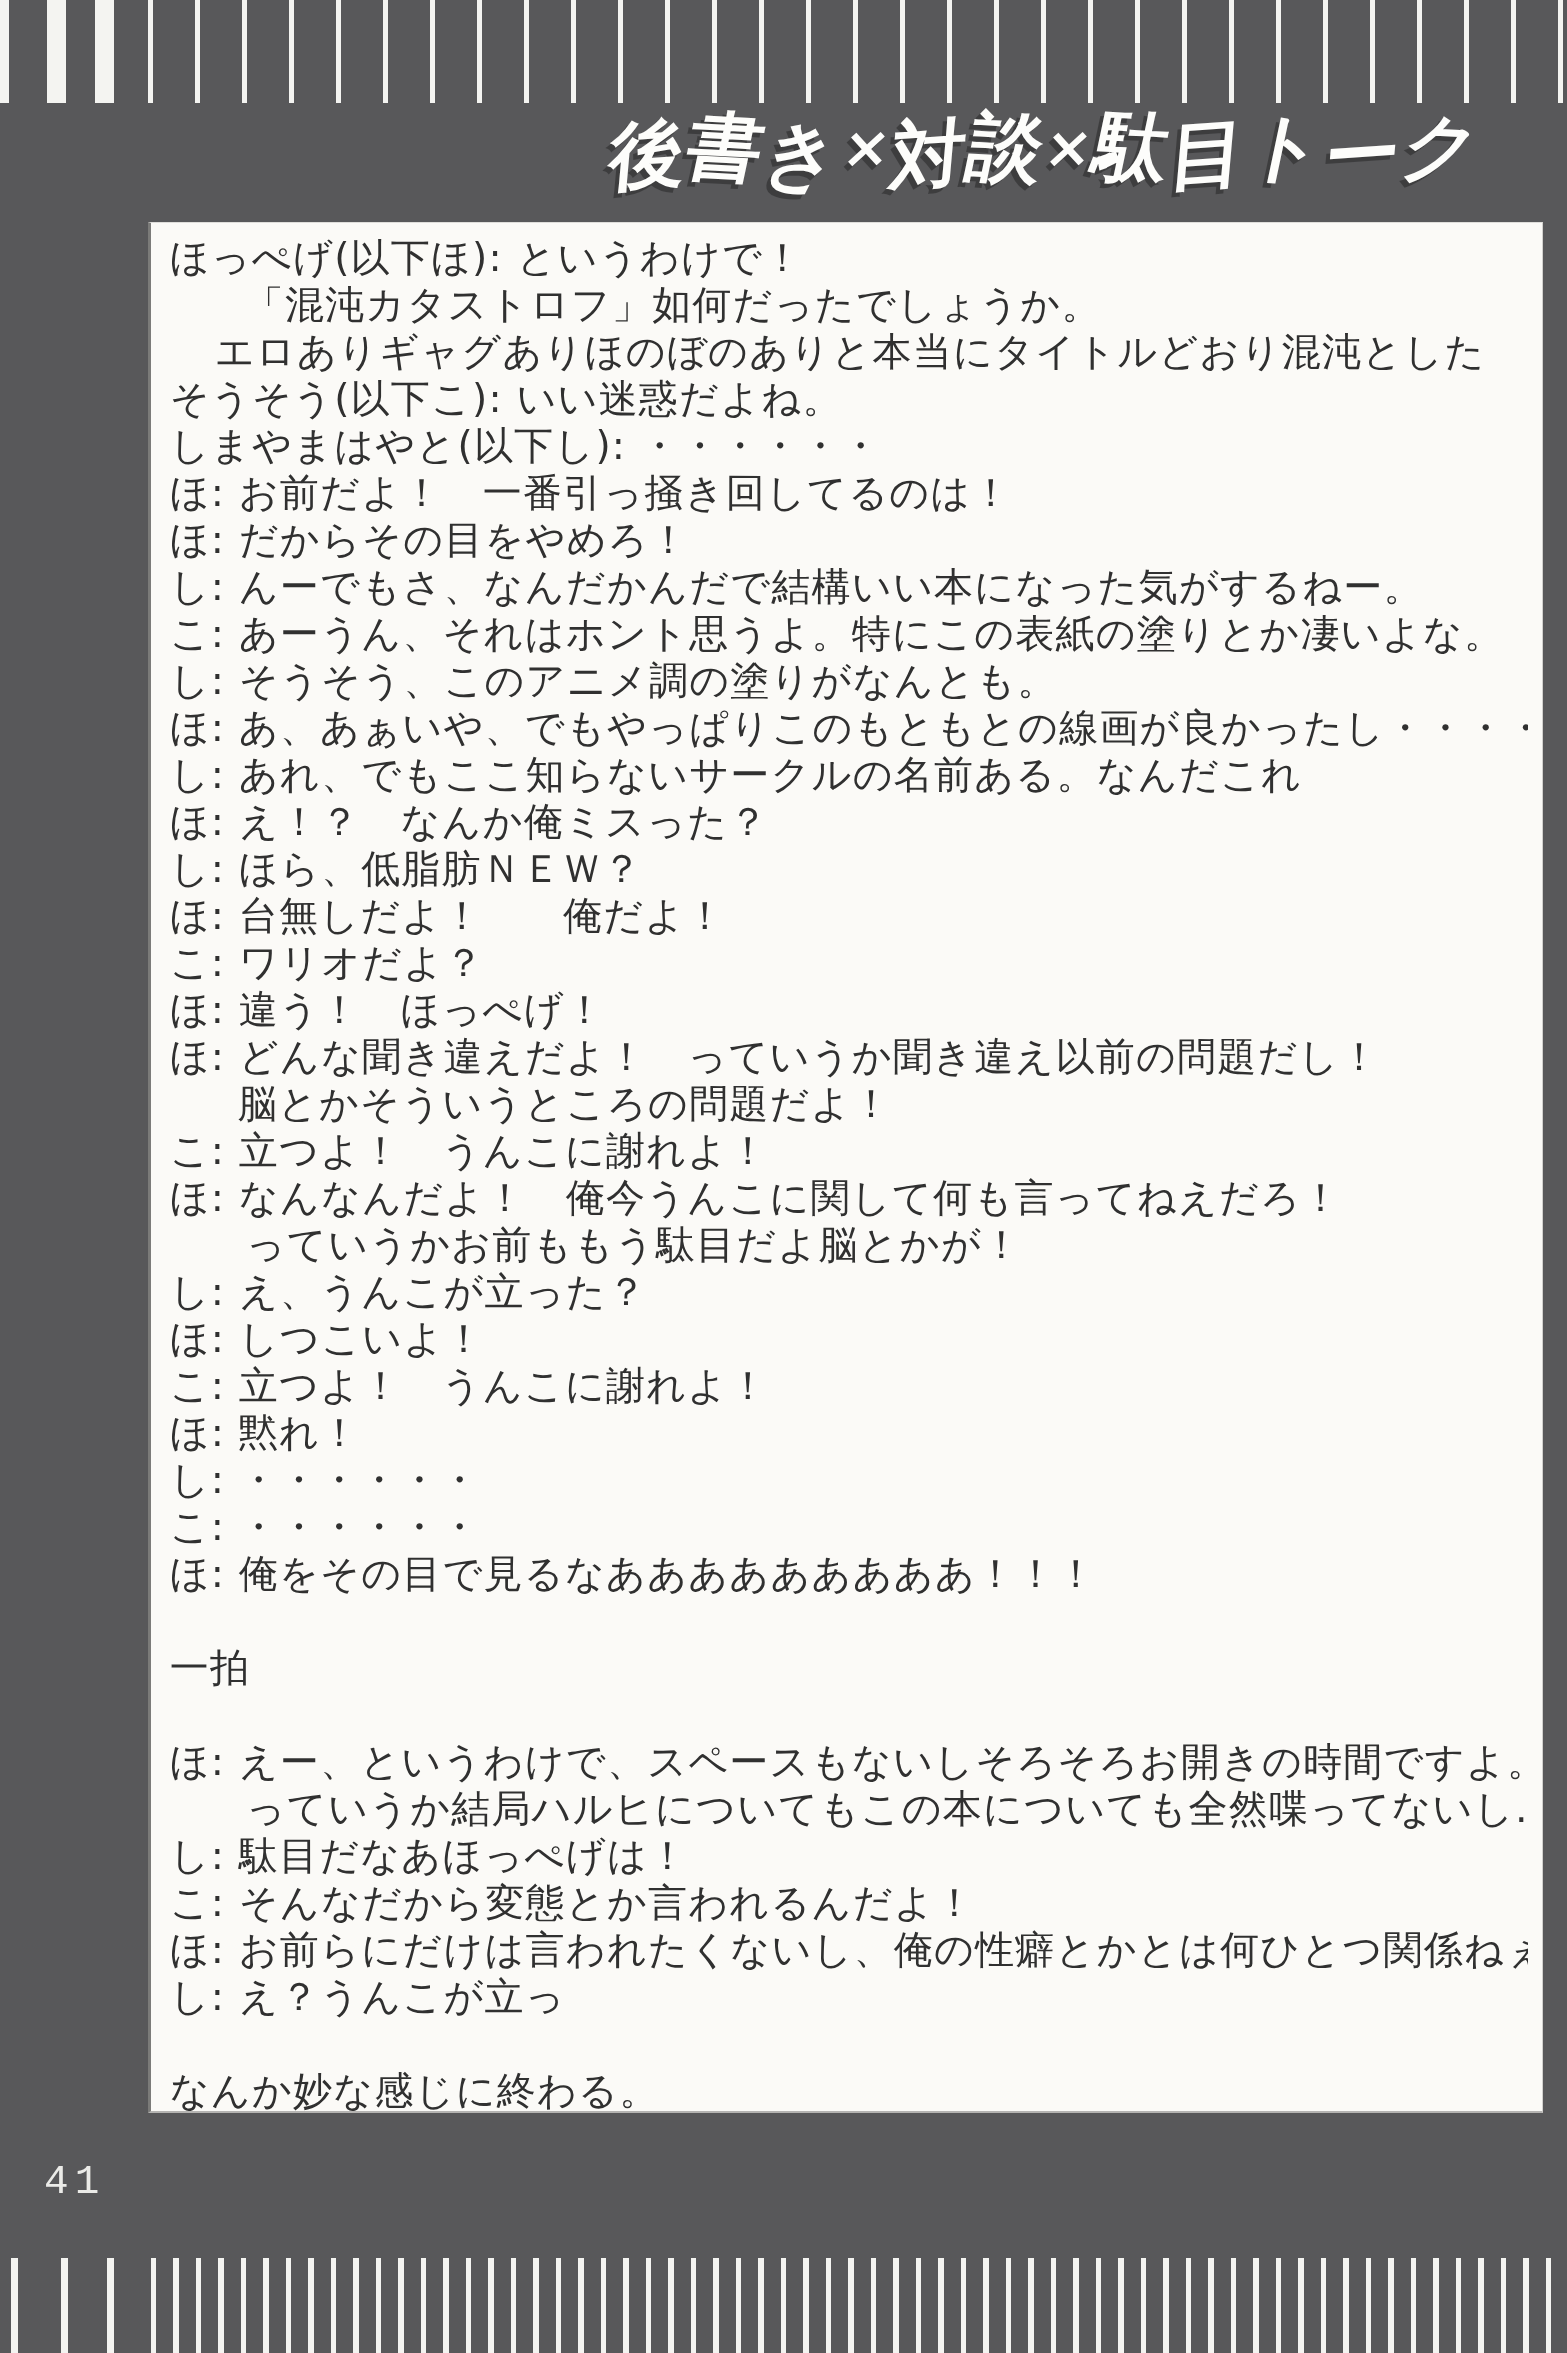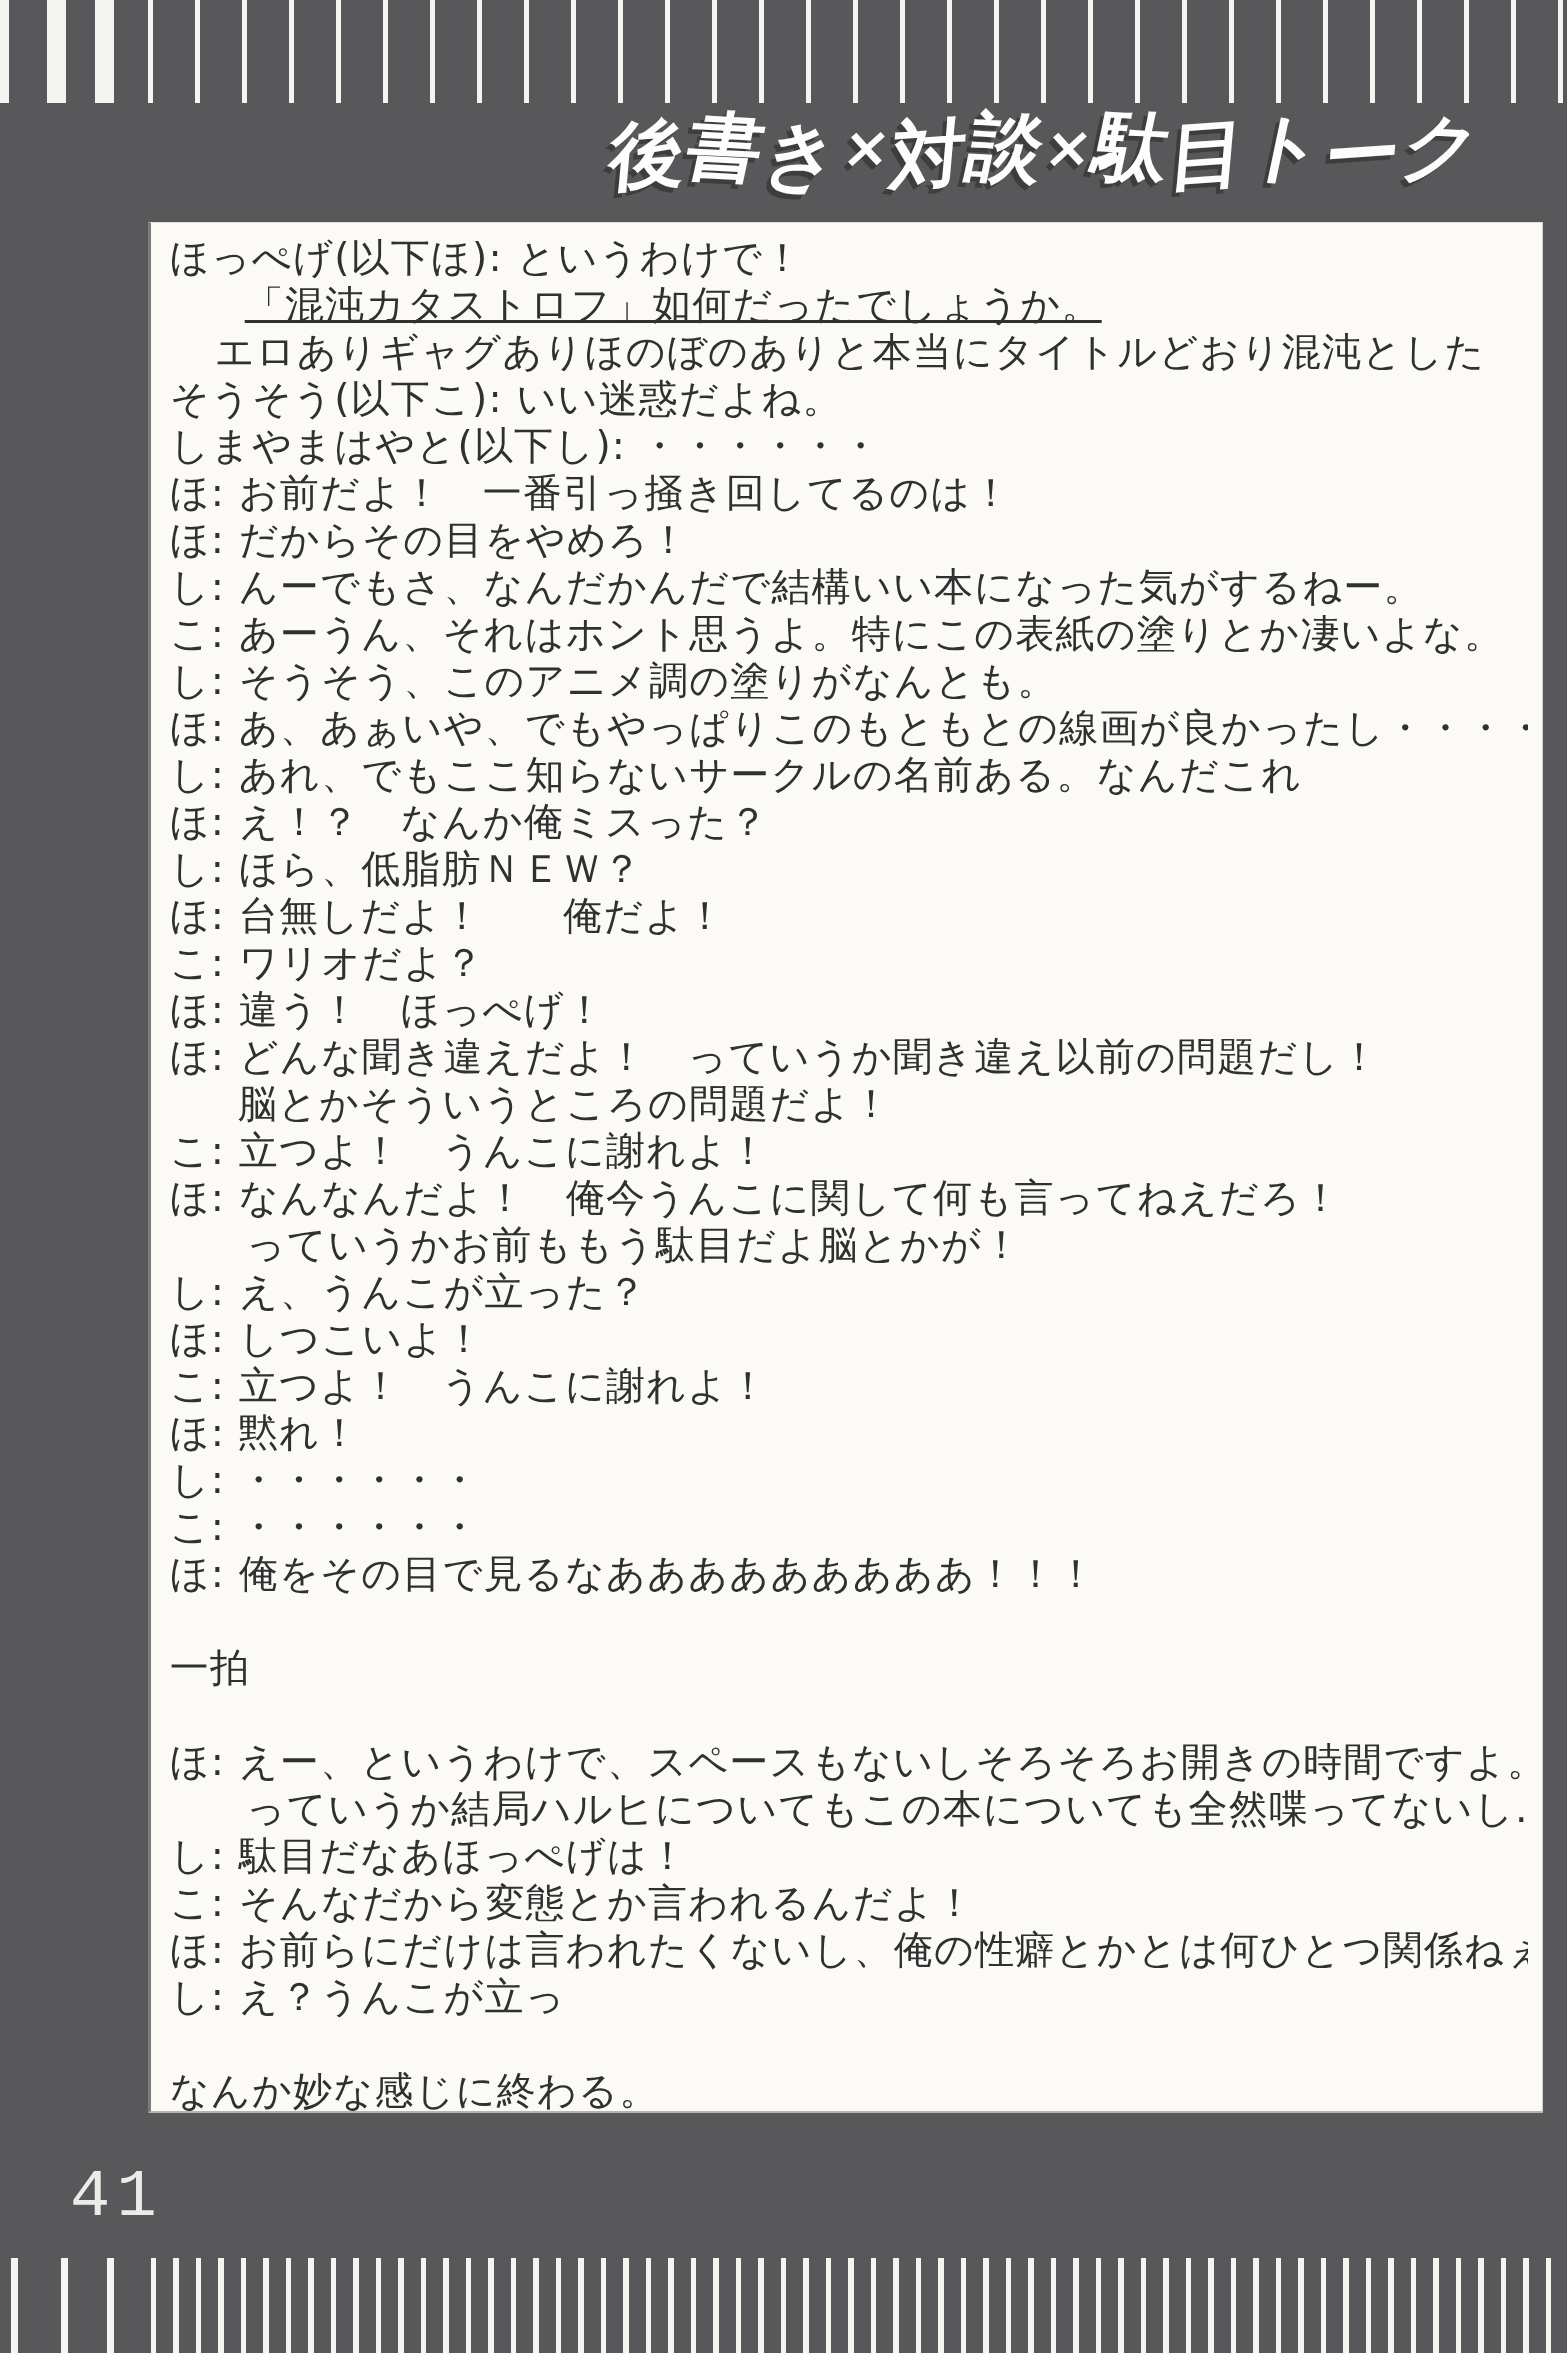--- a/index.html
+++ b/index.html
@@ -59,23 +59,23 @@
   .line{
     height:47px;line-height:47px;
     font-size:39px;letter-spacing:1.2px;
     color:var(--ink);
     white-space:pre;overflow:hidden;
     font-weight:normal;
   }
 
   
   .page-number{
-    position:absolute;left:70px;top:2159px;
+    position:absolute;left:44px;top:2159px;
     font-family:"Liberation Mono","DejaVu Sans Mono",monospace;
-    font-size:67px;color:var(--page_number);
+    font-size:41px;color:var(--page_number);
     letter-spacing:6.2px;
   }
 
   
   .bottom-barcode{position:absolute;left:0;top:2258px;width:1567px;height:96px;}
   .bottom-barcode .sparse{position:absolute;top:0;bottom:0;background:var(--stripe);}
   .bottom-barcode .s1{left:11px;width:7px;}
   .bottom-barcode .s2{left:61px;width:7px;}
   .bottom-barcode .s3{left:107px;width:7px;}
   .bottom-barcode .dense{
@@ -93,21 +93,21 @@
     <div class="wide w2"></div>
     <div class="wide w3"></div>
     <div class="thin"></div>
   </div>
 
   <h1 class="title"><span class="ch">後</span><span class="ch">書</span><span class="ch">き</span><span class="ch x-small">×</span><span class="ch">対</span><span class="ch">談</span><span class="ch x-small">×</span><span class="ch">駄</span><span class="ch">目</span><span class="ch">ト</span><span class="ch">ー</span><span class="ch">ク</span></h1>
 
   <div class="panel">
     <div id="lines">
         <div class="line">ほっぺげ(以下ほ): というわけで！</div>
-        <div class="line" style="padding-left: 75px; text-decoration: underline;">「混沌カタストロフ」如何だったでしょうか。</div>
+        <div class="line" style="padding-left: 75px;">「混沌カタストロフ」如何だったでしょうか。</div>
         <div class="line" style="padding-left: 45px;">エロありギャグありほのぼのありと本当にタイトルどおり混沌とした</div>
         <div class="line">そうそう(以下こ): いい迷惑だよね。</div>
         <div class="line">しまやまはやと(以下し): ・・・・・・</div>
         <div class="line">ほ: お前だよ！　一番引っ掻き回してるのは！</div>
         <div class="line">ほ: だからその目をやめろ！</div>
         <div class="line">し: んーでもさ、なんだかんだで結構いい本になった気がするねー。</div>
         <div class="line">こ: あーうん、それはホント思うよ。特にこの表紙の塗りとか凄いよな。</div>
         <div class="line">し: そうそう、このアニメ調の塗りがなんとも。</div>
         <div class="line">ほ: あ、あぁいや、でもやっぱりこのもともとの線画が良かったし・・・・・・</div>
         <div class="line">し: あれ、でもここ知らないサークルの名前ある。なんだこれ</div>

